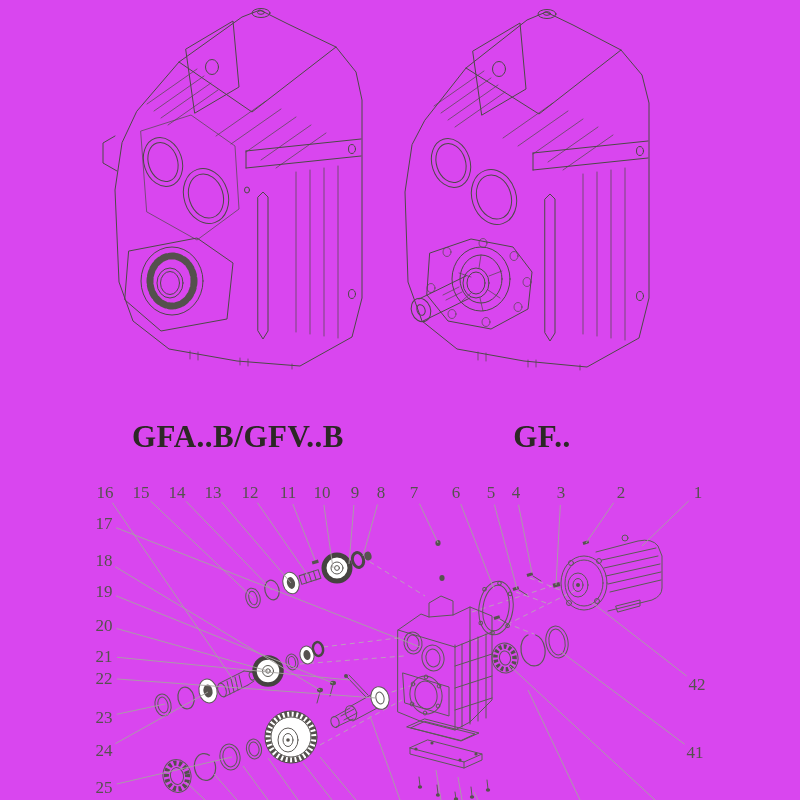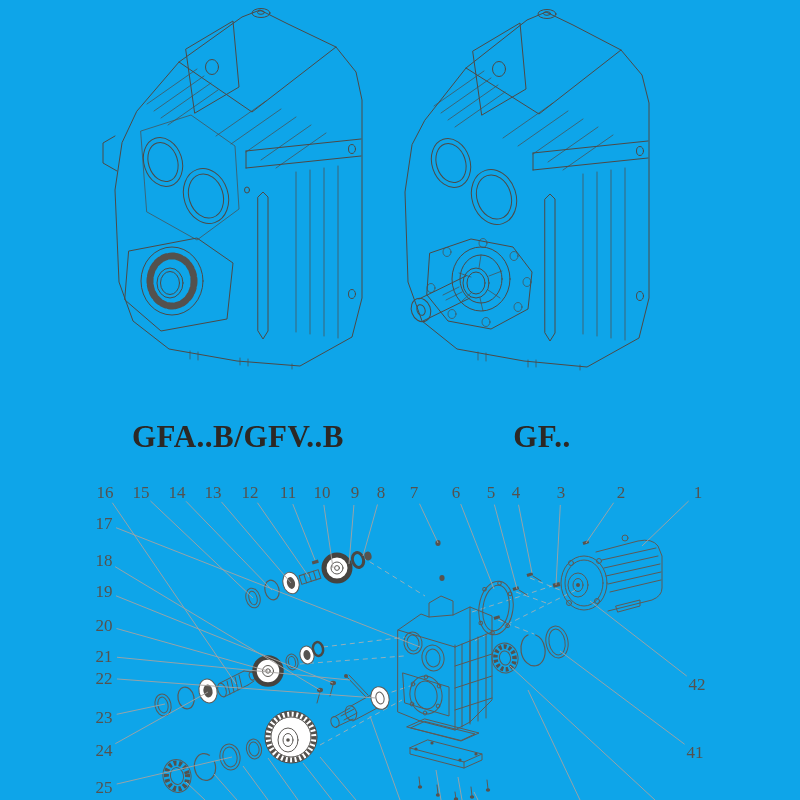--- a/index.html
+++ b/index.html
@@ -1,16 +1,16 @@
 <!DOCTYPE html>
 <html><head>
 <meta charset="utf-8">
 <style>
   html,body{margin:0;padding:0;background:#ffffff;}
-  #stage{position:relative;width:800px;height:800px;background:#0ea5e9;overflow:hidden;
+  #stage{position:relative;width:800px;height:800px;background:#d946ef;overflow:hidden;
          font-family:"Liberation Serif", serif;}
   svg{display:block}
   
   .ln    {stroke:#4d4a47; fill:none; stroke-width:1; stroke-linejoin:round; stroke-linecap:round;}
   .thin  {stroke-width:.7;}
   .pl    {stroke:#5c5a57; fill:none; stroke-width:1; stroke-linejoin:round; stroke-linecap:round;}
   .plw   {stroke:#5c5a57; fill:#ffffff; stroke-width:1;}
   .rim   {stroke:#454340; fill:#ffffff;}
   .fillD {fill:#56534f; stroke:none;}
   .balls {fill:none; stroke:#54514d;}

